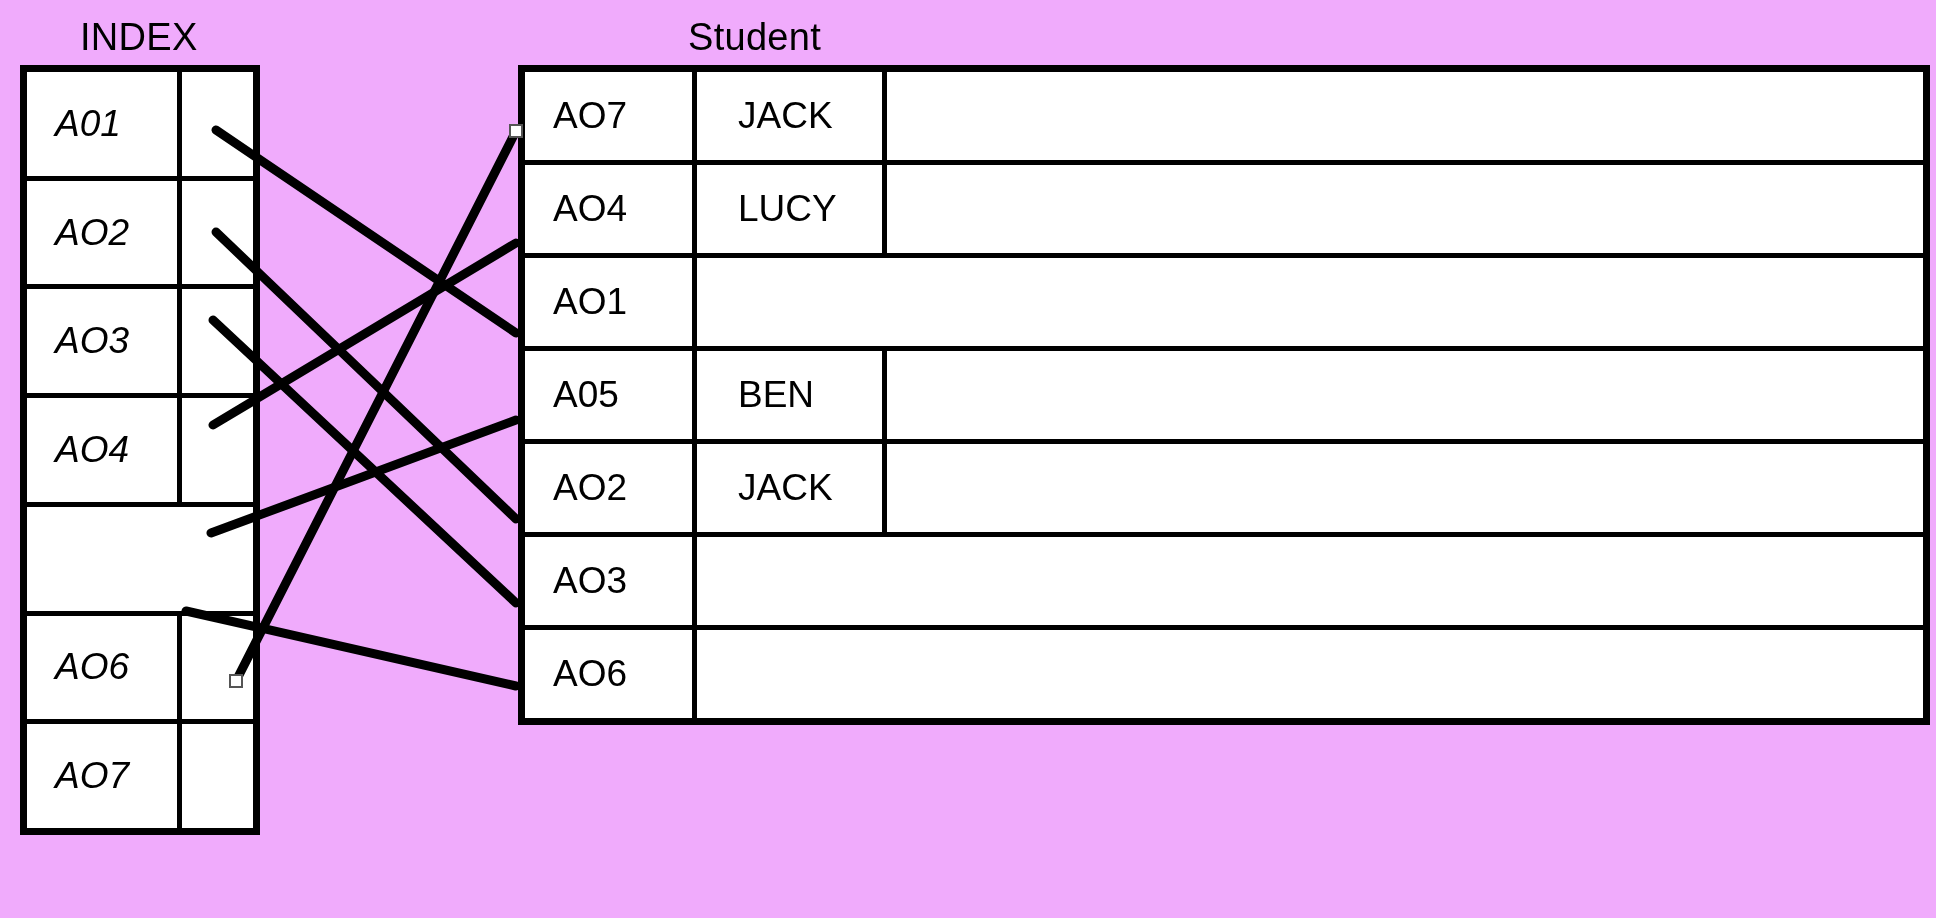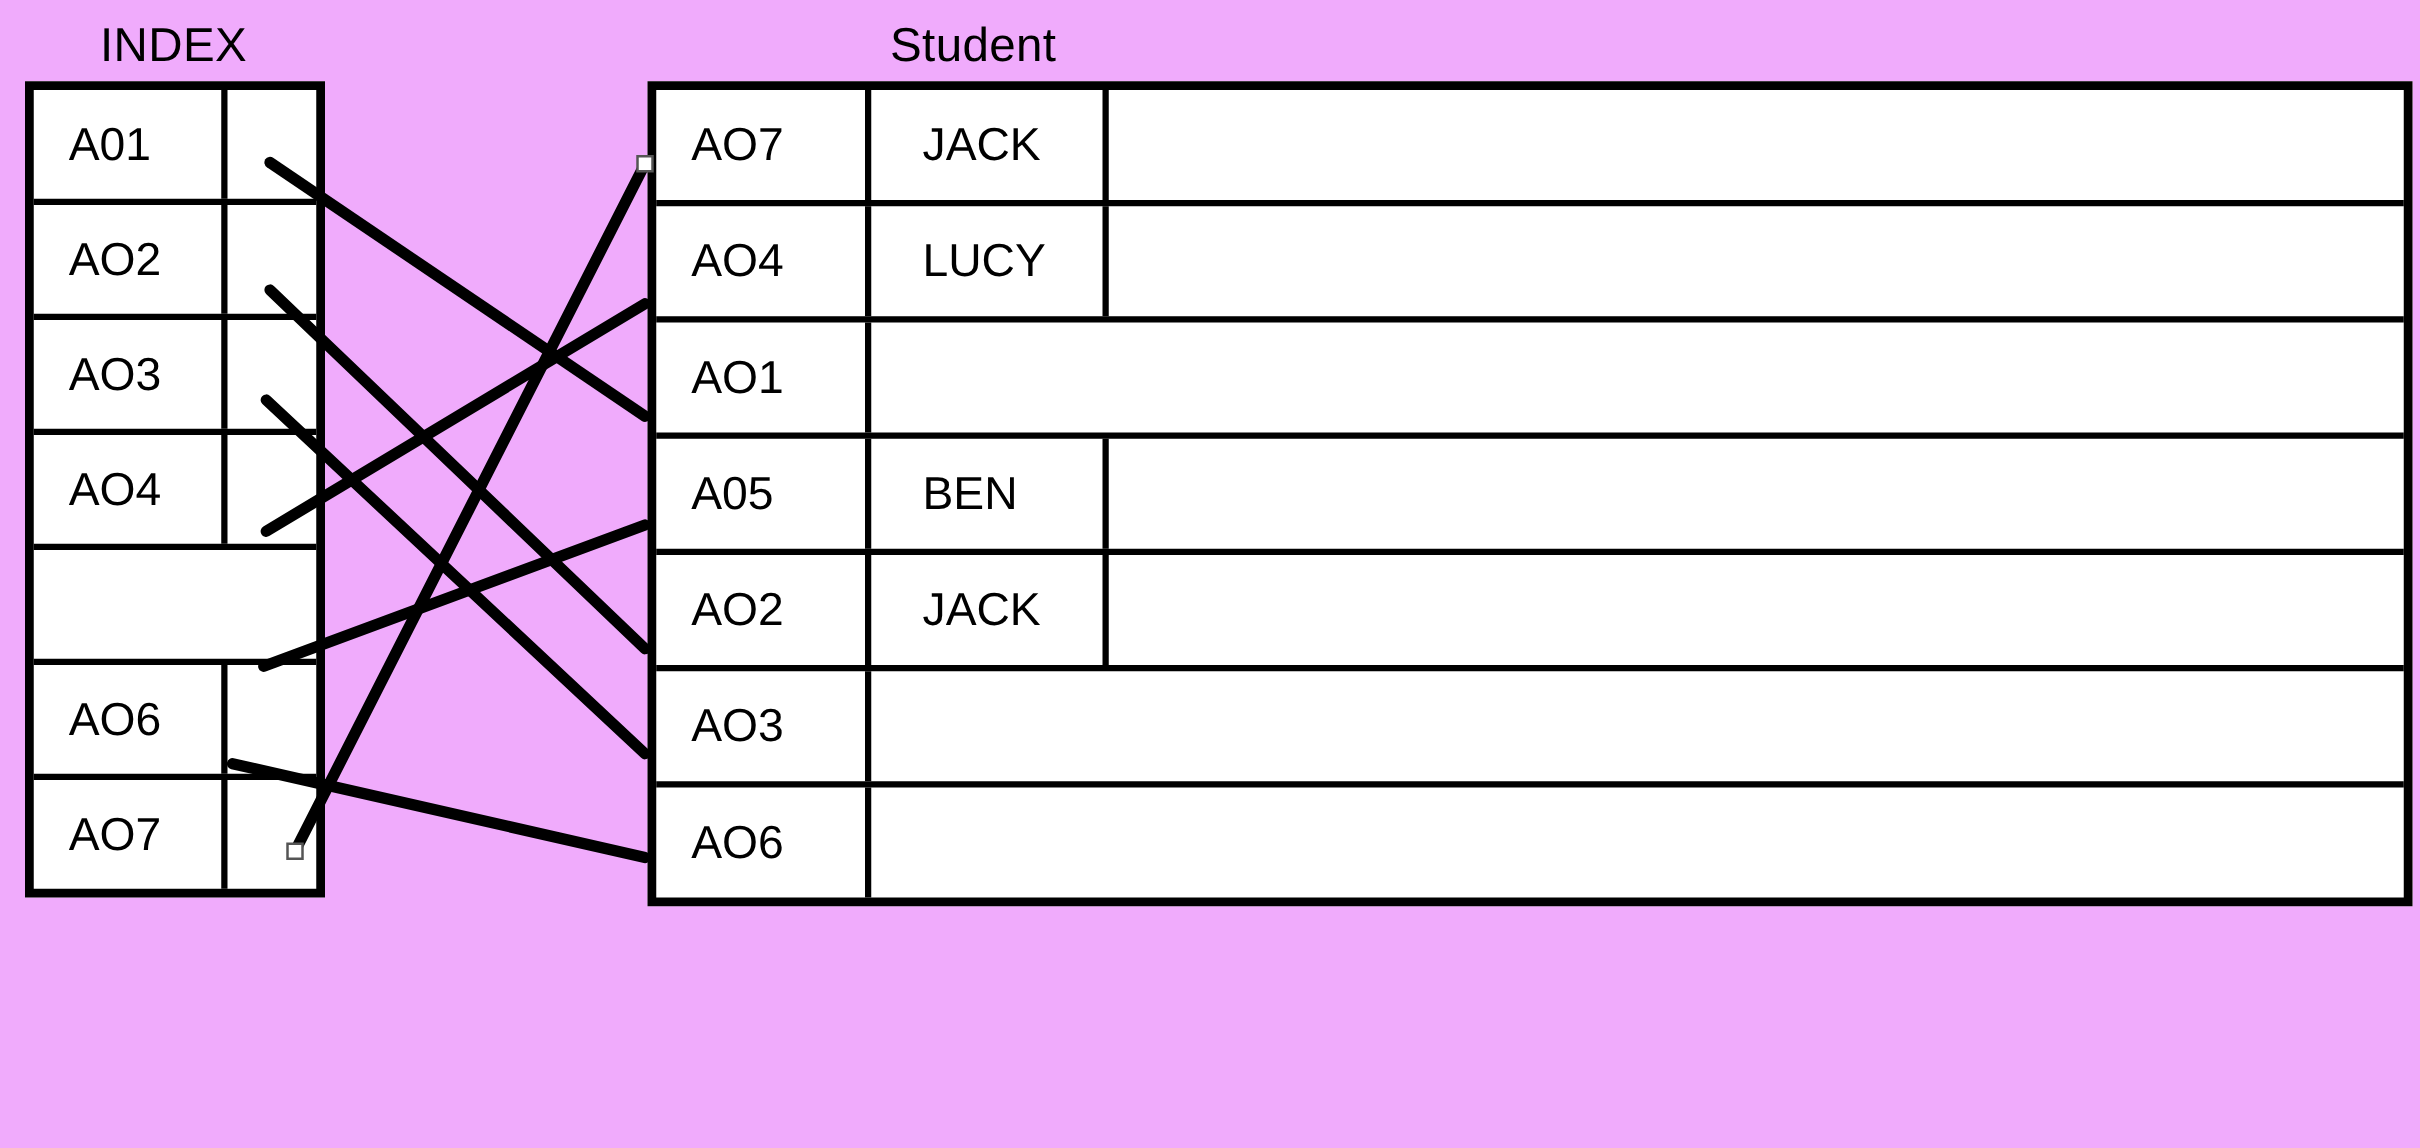--- a/index.html
+++ b/index.html
@@ -24,21 +24,21 @@
 
   
   .table-title {
     position: absolute;
     font-size: 38px;
     color: #000000;
     white-space: nowrap;
     letter-spacing: 0.3px;
   }
   #index-title { left: 80px;  top: 16px; }
-  #student-title { left: 712px; top: 16px; }
+  #student-title { left: 688px; top: 16px; }
 
   
   .db-table {
     position: absolute;
     box-sizing: border-box;
     border: 7px solid #000000;
     background: #ffffff;
     display: flex;
     flex-direction: column;
   }
@@ -61,21 +61,22 @@
     overflow: hidden;
     white-space: nowrap;
   }
   .db-cell:last-child { border-right: none; }
 
   
   #index-table {
     left: 20px;
     top: 65px;
     width: 240px;
-    height: 653px;
+    height: 770px;
+    font-style: italic;
   }
   #index-table .c-key  { width: 155px; }
   #index-table .c-ptr  { flex: 1 1 auto; padding-left: 0; }
 
   
   #student-table {
     left: 518px;
     top: 65px;
     width: 1412px;
     height: 660px;

